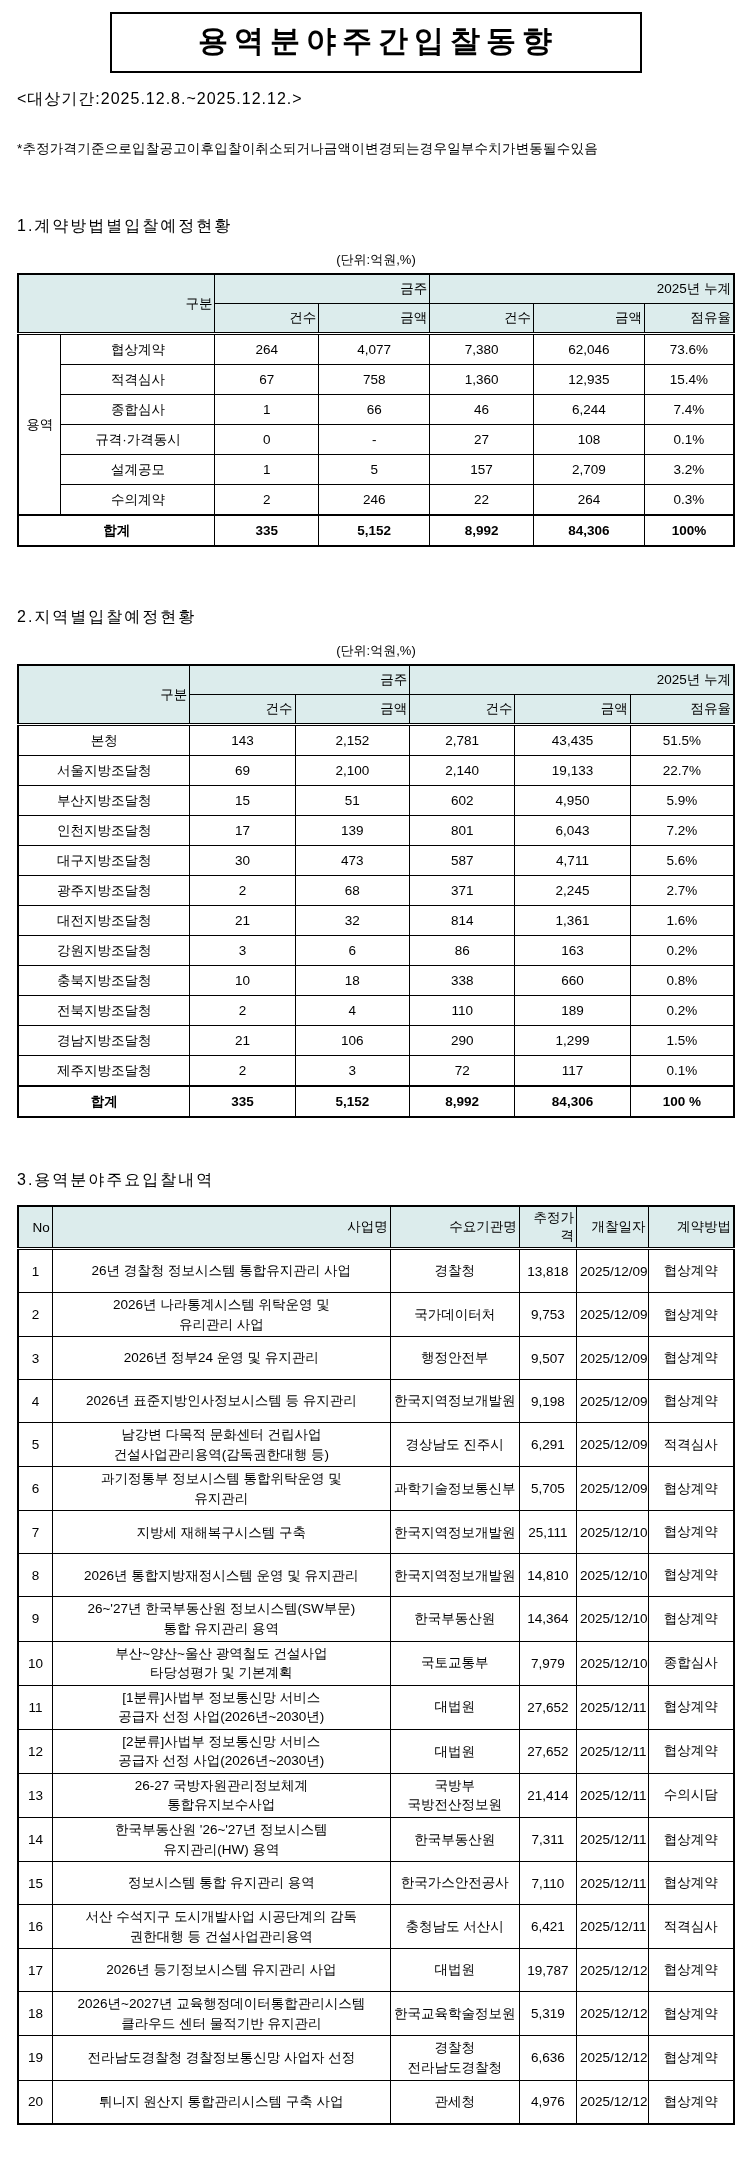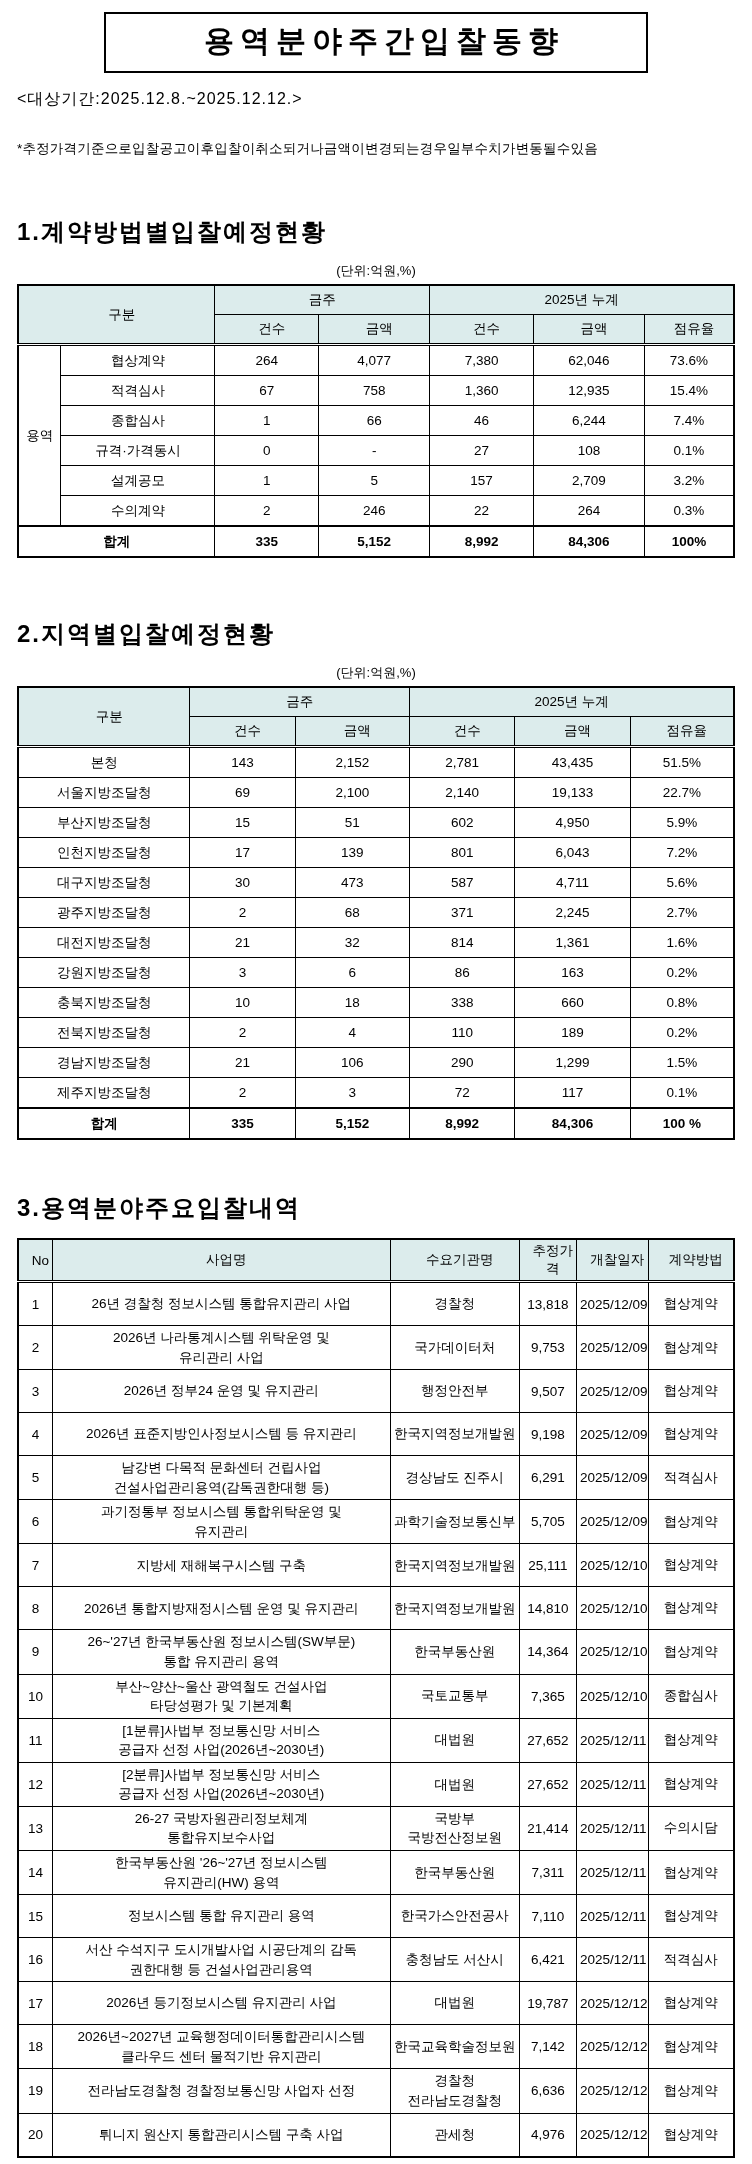--- a/index.html
+++ b/index.html
@@ -1,27 +1,27 @@
 <!DOCTYPE html>
 <html><head>
 <meta charset="utf-8">
 <style>
   html,body{margin:0;padding:0;background:#fff;color:#000;}
   body{width:752px;font-family:"Liberation Sans","DejaVu Sans",sans-serif;}
   .page{padding:10px 17px 30px 17px;}
   .title-box{width:524px;margin:2px auto 16px auto;border:2px solid #000;text-align:center;
-             font-size:30px;font-weight:bold;letter-spacing:6px;padding:7px 0 9px 16px;}
+             font-size:30px;font-weight:bold;letter-spacing:6px;padding:7px 0 9px 4px;}
   .period{text-align:left;font-size:16px;letter-spacing:1px;margin-bottom:30px;}
   .note{font-size:13.5px;letter-spacing:0.2px;margin-bottom:58px;}
-  .sec-head{font-size:24px;font-weight:bold;letter-spacing:2px;margin:0 0 14px 0;}
+  .sec-head{font-size:16px;font-weight:normal;letter-spacing:2px;margin:0 0 14px 0;}
   .unit{text-align:center;font-size:13px;margin-bottom:4px;}
   table.grid{width:100%;border-collapse:collapse;table-layout:fixed;border:2px solid #000;}
   .grid th,.grid td{border:1px solid #000;font-size:13.5px;text-align:center;
                     vertical-align:middle;padding:2px 2px;overflow:hidden;}
-  .grid thead th{background:#dcecec;font-weight:normal;height:24px;}
+  .grid thead th{background:#dcecec;font-weight:normal;height:24px;text-align:right;}
   .grid thead th.hline,.grid thead tr.sub th{border-bottom:3px double #000;padding-left:12px;}
   .t1 td,.t2 td{height:25px;}
   tr.total td{font-weight:bold;border-top:2px solid #000;}
   .t1{margin-bottom:60px;}
   .t2{margin-bottom:52px;}
   .t3 td{height:38px;padding:2px 3px;}
   .pre{white-space:pre-line;line-height:1.45;}
   .sec3-gap{margin-top:26px;}
 </style>
 </head>
@@ -374,21 +374,21 @@
           <td>14,364</td>
           <td>2025/12/10</td>
           <td>협상계약</td>
         </tr>
 
         <tr>
           <td>10</td>
           <td class="pre">부산~양산~울산 광역철도 건설사업
 타당성평가 및 기본계획</td>
           <td class="pre">국토교통부</td>
-          <td>7,365</td>
+          <td>7,979</td>
           <td>2025/12/10</td>
           <td>종합심사</td>
         </tr>
 
         <tr>
           <td>11</td>
           <td class="pre">[1분류]사법부 정보통신망 서비스
 공급자 선정 사업(2026년~2030년)</td>
           <td class="pre">대법원</td>
           <td>27,652</td>
@@ -453,21 +453,21 @@
           <td>19,787</td>
           <td>2025/12/12</td>
           <td>협상계약</td>
         </tr>
 
         <tr>
           <td>18</td>
           <td class="pre">2026년~2027년 교육행정데이터통합관리시스템
 클라우드 센터 물적기반 유지관리</td>
           <td class="pre">한국교육학술정보원</td>
-          <td>7,142</td>
+          <td>5,319</td>
           <td>2025/12/12</td>
           <td>협상계약</td>
         </tr>
 
         <tr>
           <td>19</td>
           <td class="pre">전라남도경찰청 경찰정보통신망 사업자 선정</td>
           <td class="pre">경찰청
 전라남도경찰청</td>
           <td>6,636</td>

